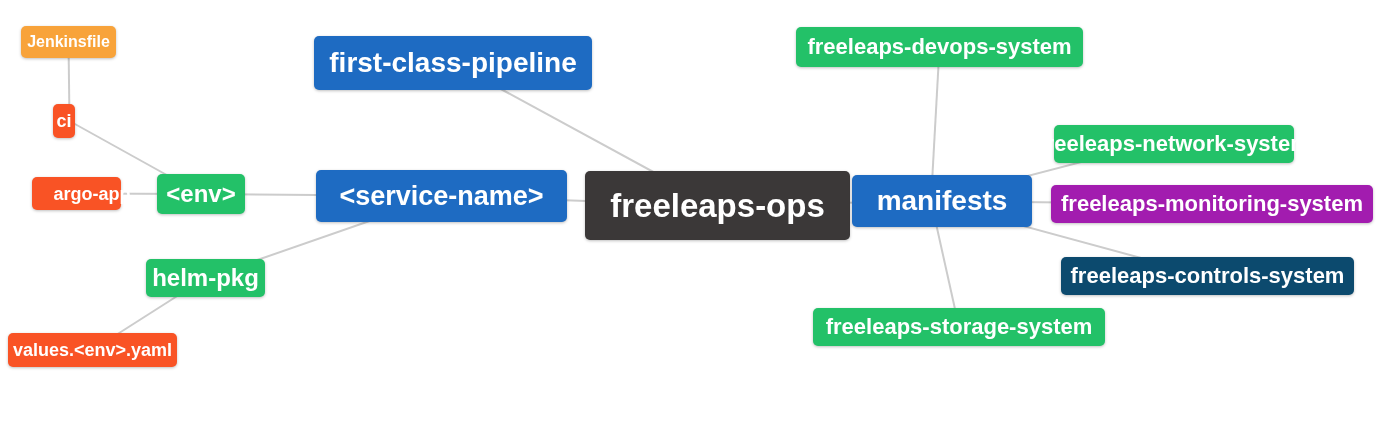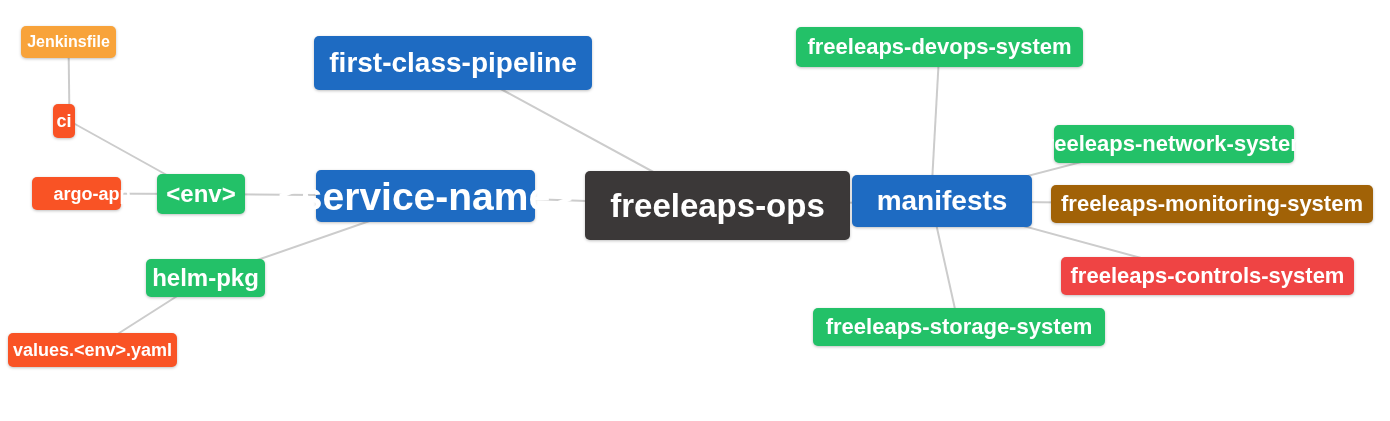--- a/index.html
+++ b/index.html
@@ -71,40 +71,40 @@
     </div>
     <div class="node" style="left: 157px; top: 174px; width: 88px; height: 40px; font-size: 24px; background: rgb(35, 193, 104); color: rgb(255, 255, 255);">
       <span>&lt;env&gt;</span>
     </div>
     <div class="node" style="left: 146px; top: 259px; width: 119px; height: 38px; font-size: 24px; background: rgb(35, 193, 104); color: rgb(255, 255, 255);">
       <span>helm-pkg</span>
     </div>
     <div class="node" style="left: 8px; top: 333px; width: 169px; height: 34px; font-size: 18px; background: rgb(249, 83, 37); color: rgb(255, 255, 255);">
       <span>values.&lt;env&gt;.yaml</span>
     </div>
-    <div class="node" style="left: 316px; top: 170px; width: 219px; height: 52px; font-size: 39px; background: rgb(30, 107, 194); color: rgb(255, 255, 255);">
+    <div class="node" style="left: 316px; top: 170px; width: 251px; height: 52px; font-size: 27px; background: rgb(30, 107, 194); color: rgb(255, 255, 255);">
       <span>&lt;service-name&gt;</span>
     </div>
     <div class="node" style="left: 314px; top: 36px; width: 278px; height: 54px; font-size: 28px; background: rgb(30, 107, 194); color: rgb(255, 255, 255);">
       <span>first-class-pipeline</span>
     </div>
     <div class="node" style="left: 585px; top: 171px; width: 265px; height: 69px; font-size: 33px; background: rgb(59, 56, 56); color: rgb(255, 255, 255);">
       <span>freeleaps-ops</span>
     </div>
     <div class="node" style="left: 852px; top: 175px; width: 180px; height: 52px; font-size: 28px; background: rgb(30, 107, 194); color: rgb(255, 255, 255);">
       <span>manifests</span>
     </div>
     <div class="node" style="left: 796px; top: 27px; width: 287px; height: 40px; font-size: 22px; background: rgb(35, 193, 104); color: rgb(255, 255, 255);">
       <span>freeleaps-devops-system</span>
     </div>
     <div class="node" style="left: 1054px; top: 112px; width: 240px; height: 38px; font-size: 22px; background: rgb(35, 193, 104); color: rgb(255, 255, 255); margin-top: 13px;">
       <span>freeleaps-network-system</span>
     </div>
-    <div class="node" style="left: 1051px; top: 185px; width: 322px; height: 38px; font-size: 22px; background: #a16207; color: rgb(255, 255, 255);">
+    <div class="node" style="left: 1051px; top: 185px; width: 322px; height: 38px; font-size: 22px; background: #a21caf; color: rgb(255, 255, 255);">
       <span>freeleaps-monitoring-system</span>
     </div>
-    <div class="node" style="left: 1061px; top: 257px; width: 293px; height: 38px; font-size: 22px; background: #ef4444; color: rgb(255, 255, 255);">
+    <div class="node" style="left: 1061px; top: 257px; width: 293px; height: 38px; font-size: 22px; background: #0c4a6e; color: rgb(255, 255, 255);">
       <span>freeleaps-controls-system</span>
     </div>
     <div class="node" style="left: 813px; top: 308px; width: 292px; height: 38px; font-size: 22px; background: rgb(35, 193, 104); color: rgb(255, 255, 255);">
       <span>freeleaps-storage-system</span>
     </div>
   </div>
 
 </body></html>

